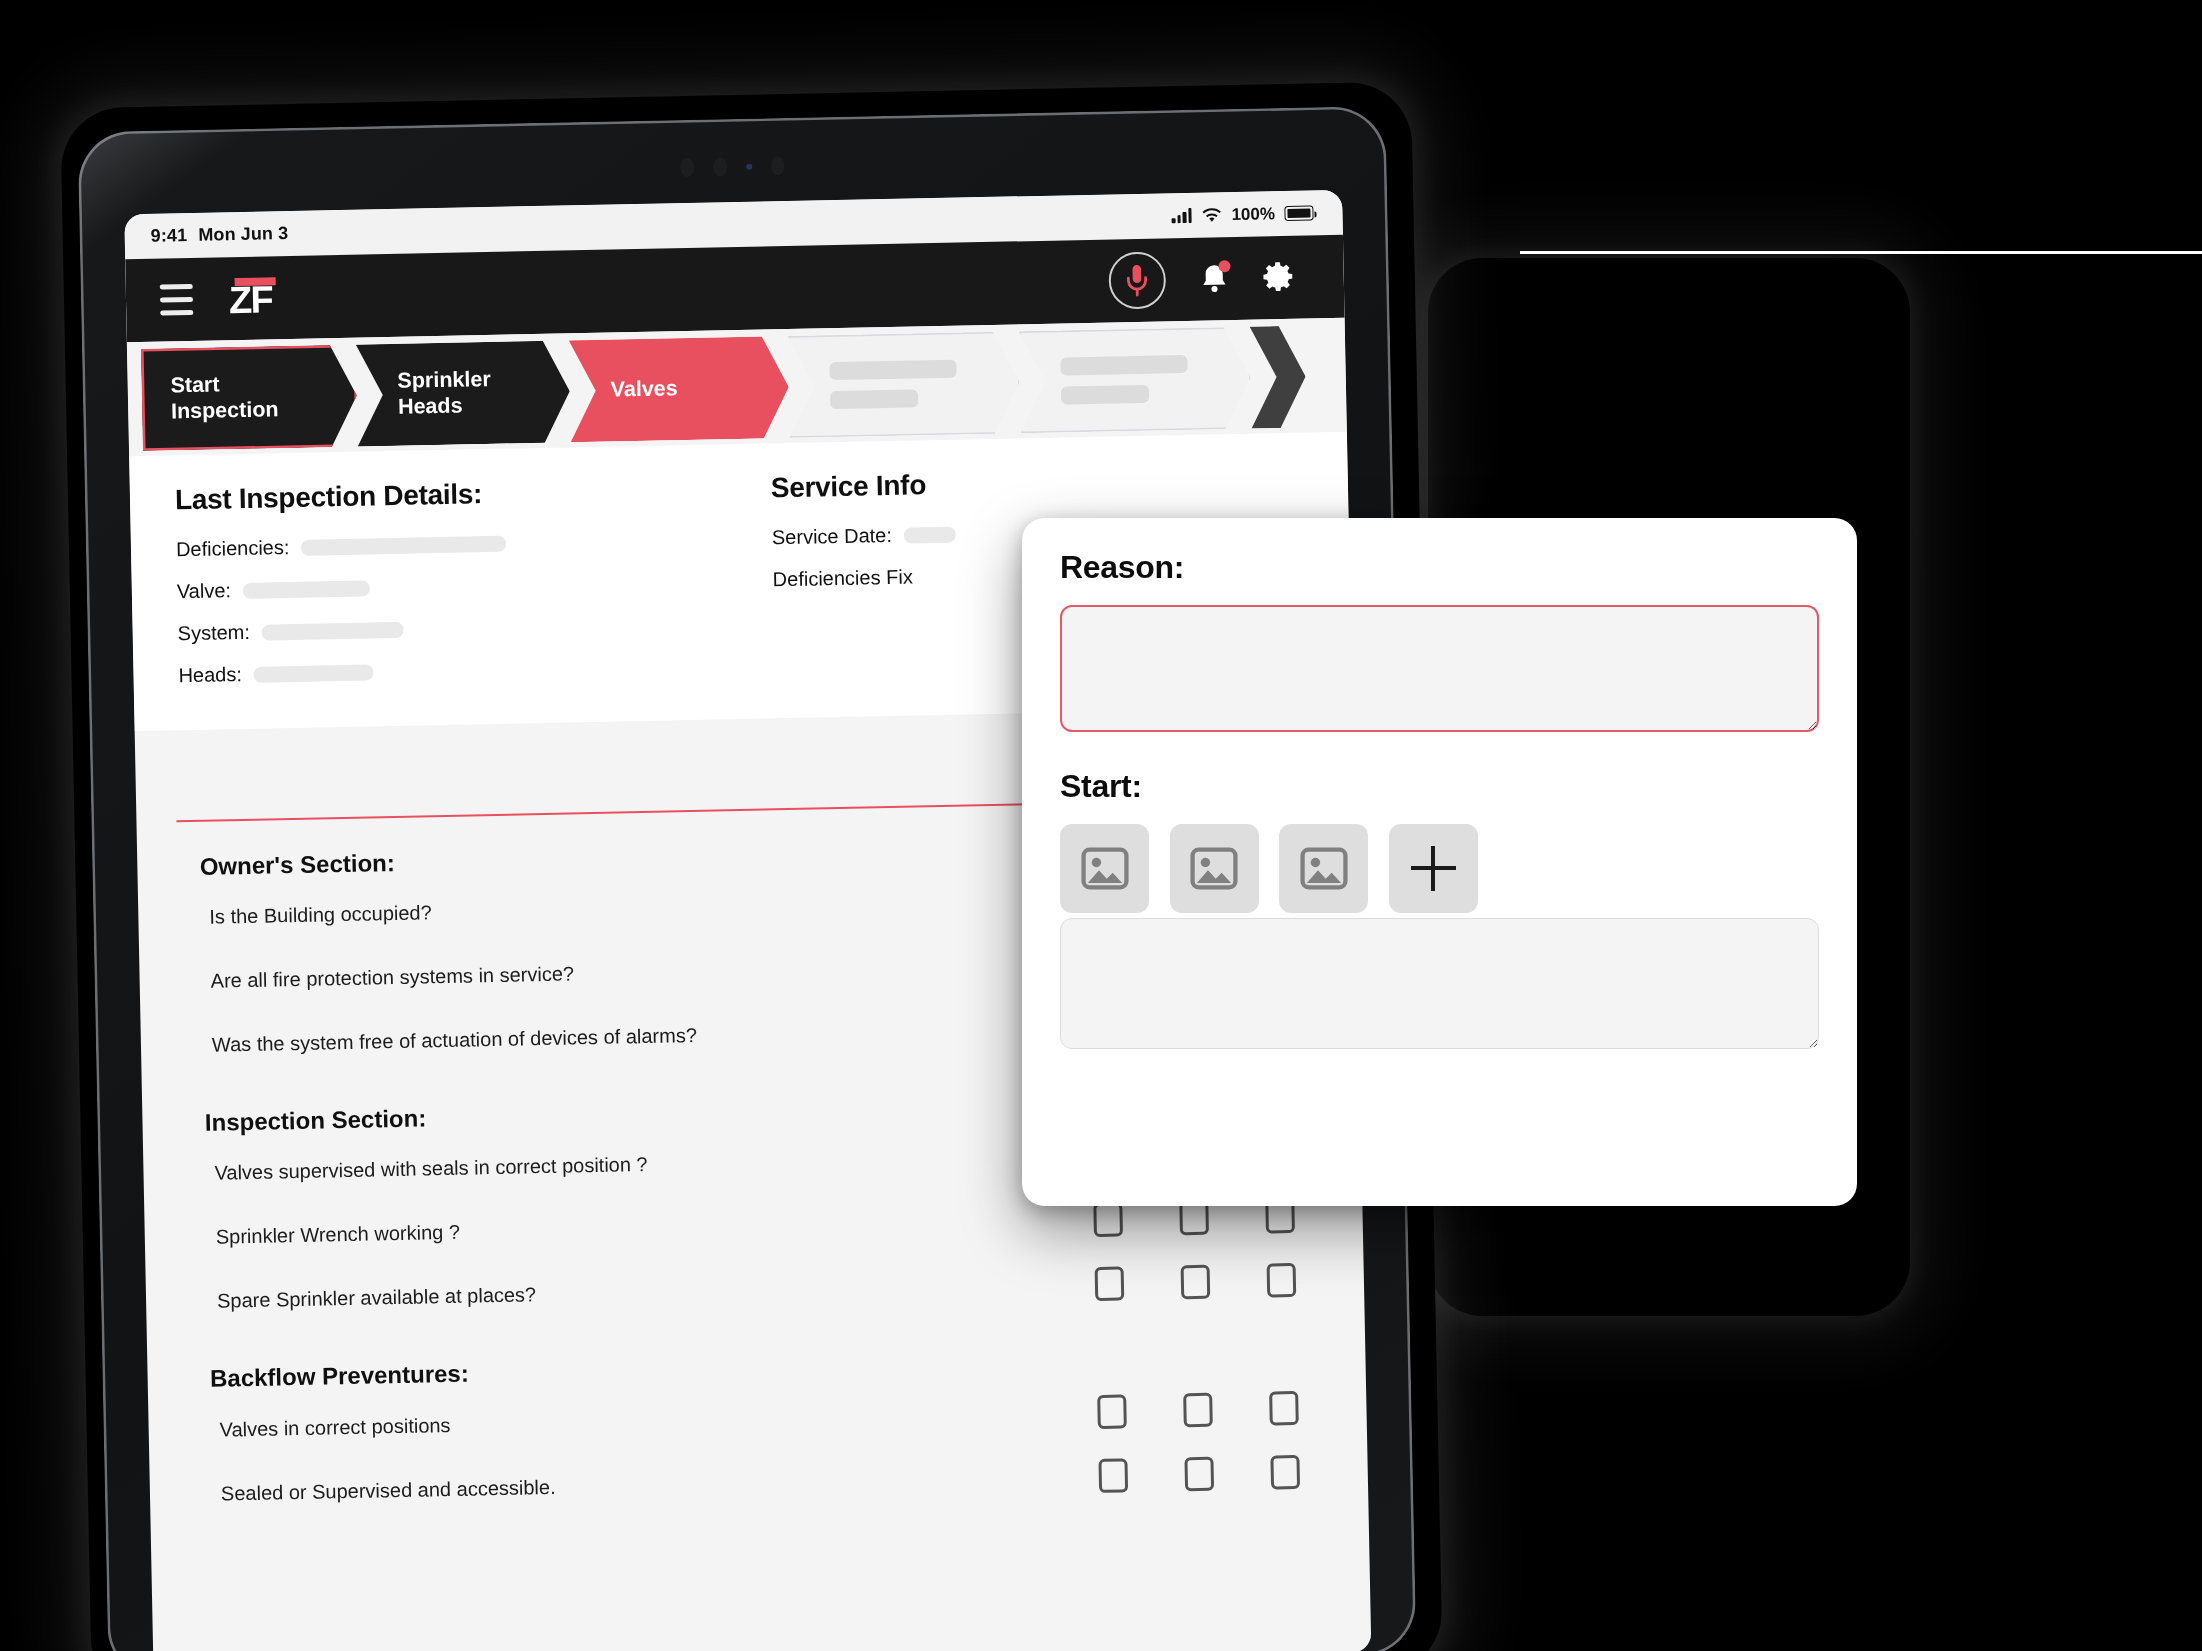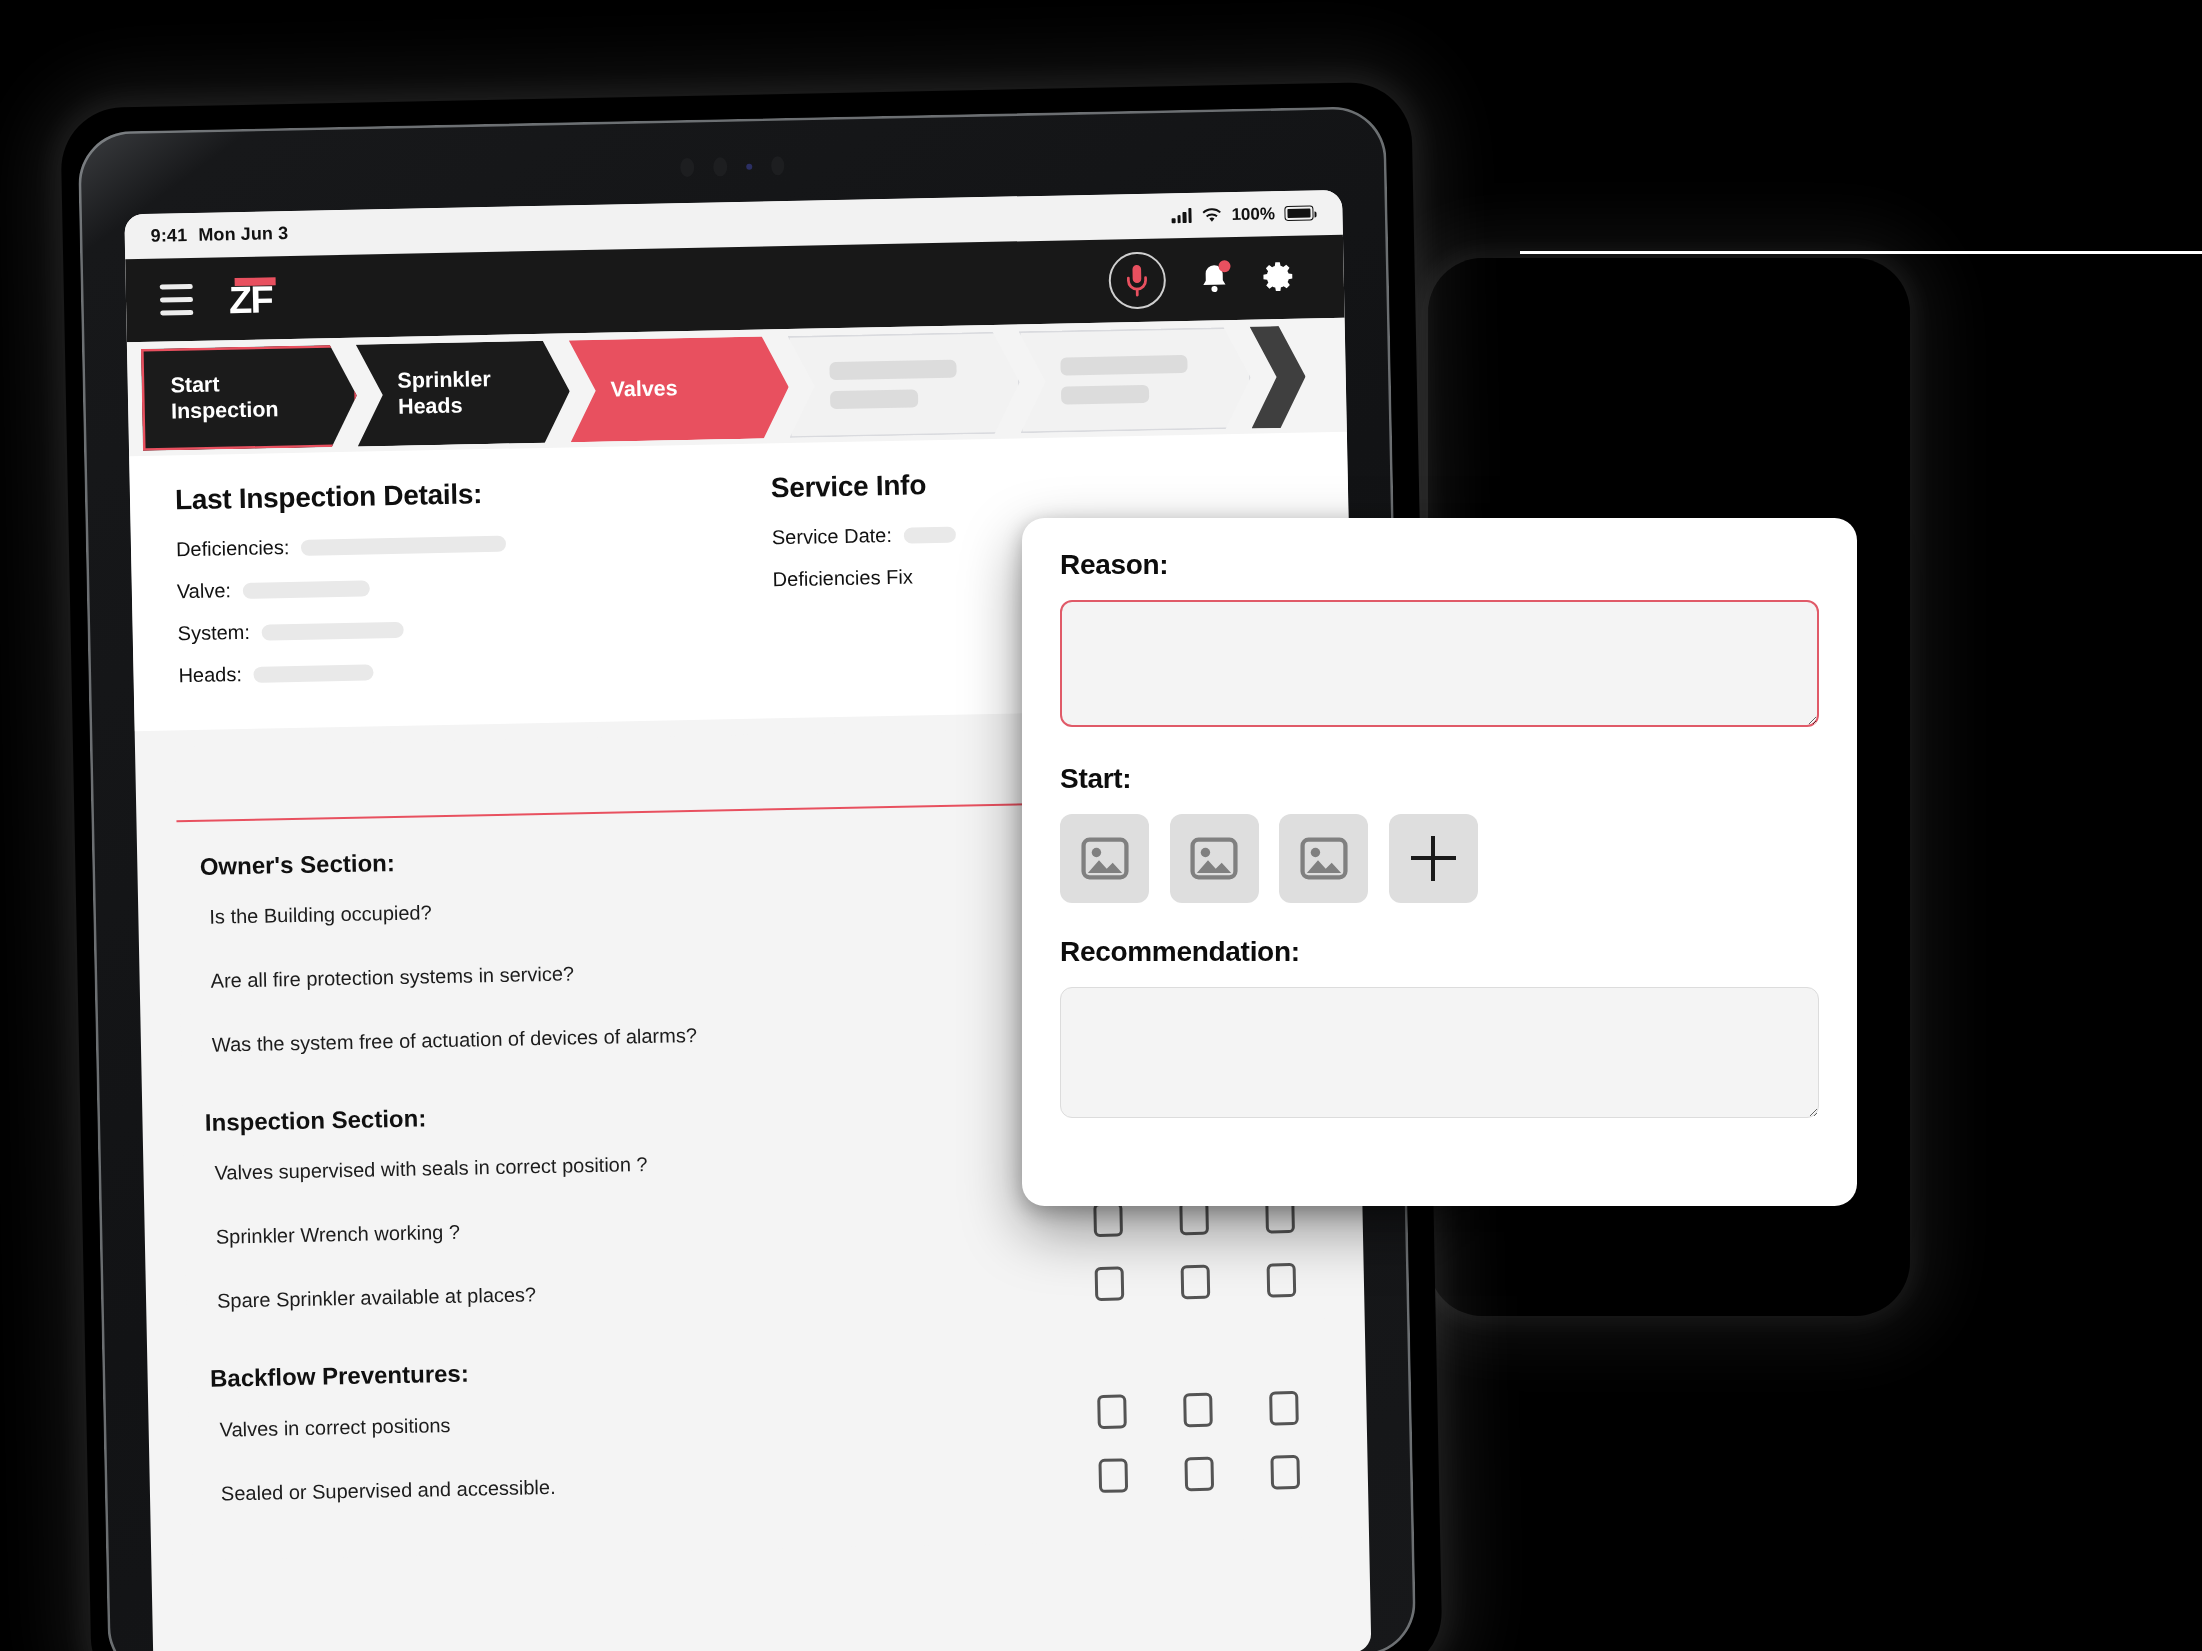--- a/index.html
+++ b/index.html
@@ -132,21 +132,21 @@
   .cbcell{width:86px;display:flex;justify-content:center;}
   .cb{width:29px;height:34px;border:3.4px solid #545454;border-radius:6px;background:transparent;
       cursor:pointer;box-sizing:border-box;}
 
   
   .modal{
     position:absolute;left:1022px;top:518px;width:835px;height:688px;
     background:#fff;border-radius:22.4px;padding:31px 38px 0 38px;box-sizing:border-box;
     box-shadow:0 24px 60px rgba(0,0,0,.40), 0 5.2px 19px rgba(0,0,0,.25);
   }
-  .m-label{font-size:28px;font-weight:700;color:#0d0d0d;margin:0 0 19px 0;letter-spacing:-0.3px;}
+  .m-label{font-size:32px;font-weight:700;color:#0d0d0d;margin:0 0 19px 0;letter-spacing:-0.3px;}
   .m-label.tight{margin-top:33px;}
   .m-textarea{
     width:100%;box-sizing:border-box;background:#f4f4f4;border-radius:12px;
     border:2.2px solid #e05a68;height:127px;
   }
   .m-textarea.plain{border:1.7px solid #dcdcdc;height:131px;}
   .thumbs{display:flex;gap:20.6px;margin-bottom:5.2px;}
   .thumb{width:89px;height:89px;border-radius:12px;background:#dedede;
          display:flex;align-items:center;justify-content:center;cursor:pointer;}
   .thumb.add{font-size:0;}
@@ -441,18 +441,17 @@
           <rect x="3" y="3" width="50" height="44" rx="7" fill="none" stroke="#808080" stroke-width="5"></rect>
           <circle cx="18" cy="18" r="5.5" fill="#808080"></circle>
           <path d="M8 42l13-15 9 10 7-7 11 12z" fill="#808080"></path>
         </svg>
       </div>
       <div class="thumb add">
         <span class="plus"></span>
       </div>
     </div>
 
-    <h3 class="m-label tight">Recommendation:</h3>
     <textarea class="m-textarea plain" placeholder="" style=""></textarea>
   </div>
 
 </div>
 
 
 </body></html>

